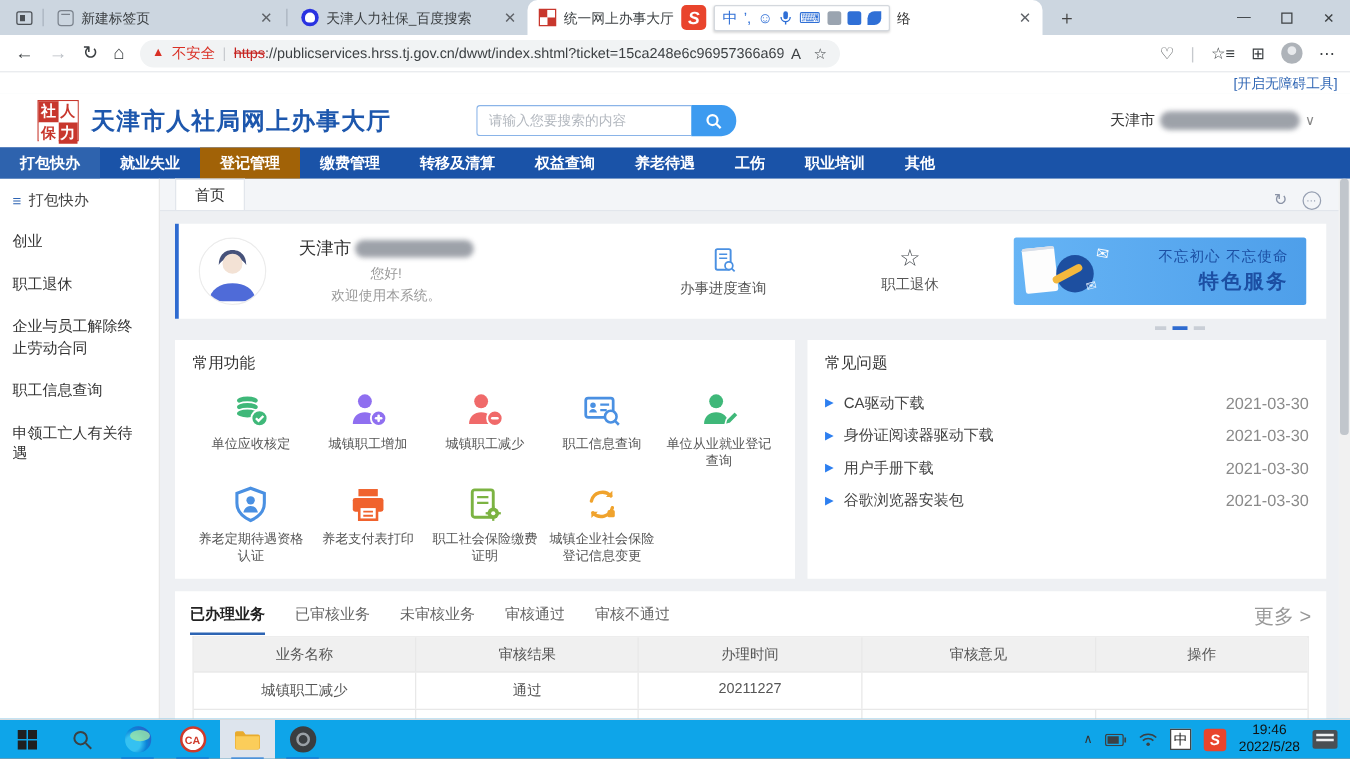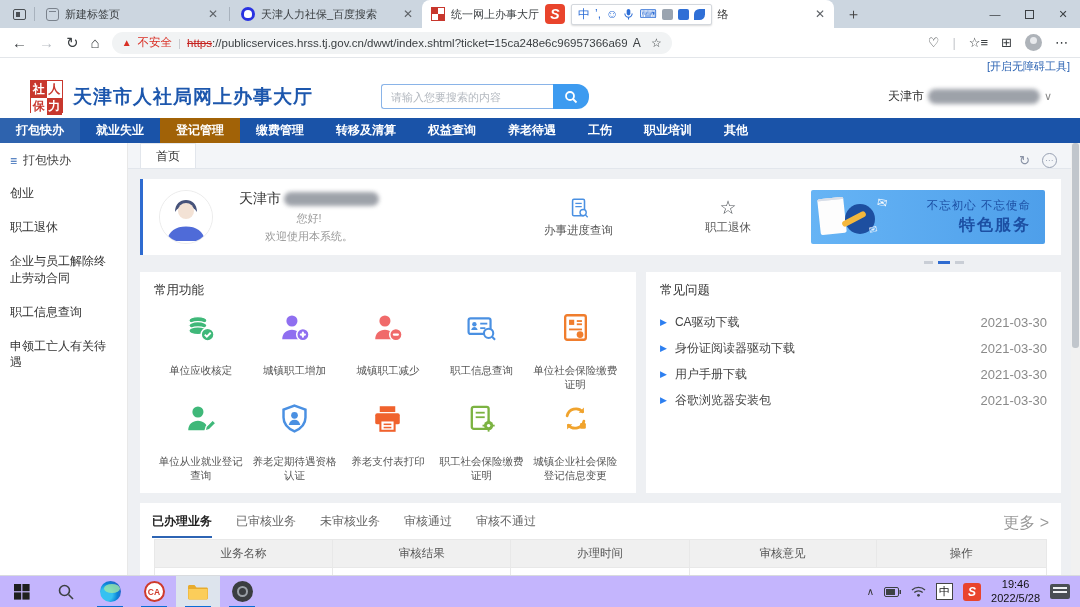--- a/index.html
+++ b/index.html
@@ -105,21 +105,21 @@
   .dotsrow{display:flex;gap:5px;justify-content:center;width:234px;margin:6px 0 0 auto}
   .dot{width:9px;height:3px;background:#c9ced6;cursor:pointer}
   .dot.on{background:#2e6bd0;width:12px}
 
   .panels{display:flex;gap:10px;margin-top:8px}
   .panel{background:#fff;padding:10px 14px}
   .p-funcs{width:496px;flex:none}
   .p-faq{flex:1;min-width:0}
   .ptitle{font-size:12.5px;font-weight:normal;color:#333}
   .fgrid{display:grid;grid-template-columns:repeat(5,1fr);row-gap:12px;margin-top:13px}
-  .fitem{display:flex;flex-direction:column;align-items:center;gap:21px;text-align:center;font-size:10.5px;color:#555;line-height:1.3;padding:0 1px;cursor:pointer}
+  .fitem{display:flex;flex-direction:column;align-items:center;gap:6px;text-align:center;font-size:10.5px;color:#555;line-height:1.3;padding:0 1px;cursor:pointer}
   .fitem svg{width:31px;height:31px;flex:none}
   .faqlist{margin-top:10px}
   .faqrow{display:flex;align-items:center;height:26px;font-size:12px;color:#444;cursor:pointer}
   .faqrow .tri{color:#2d7ff0;font-size:9px;margin-right:8px}
   .faqrow .fdate{margin-left:auto;color:#8a8a8a;font-size:13px}
 
   .p-biz{margin-top:10px;flex:1;min-height:0;padding:10px 12px 0;overflow:hidden}
   .biztabs{display:flex;align-items:flex-start;gap:24px;font-size:12px;color:#666}
   .biztab{padding-bottom:6px;border-bottom:2px solid transparent;cursor:pointer;white-space:nowrap}
   .biztab.on{color:#222;font-weight:bold;border-bottom-color:#2d64b3}
@@ -129,21 +129,21 @@
   .trow>div{padding:7px 4px;border-right:1px solid #e8e8e8;overflow:hidden;white-space:nowrap}
   .trow>div:last-child{border-right:none}
   .thead{background:#f0f0f0;color:#555}
   .thead>div{padding:6px 4px}
   .link{color:#4a90e2;cursor:pointer}
 
   .pgscroll{width:9px;background:#f1f1f1;position:relative;flex:none}
   .pgthumb{position:absolute;top:0;left:1px;width:7px;height:205px;background:#c1c6cc;border-radius:3px}
 
   
-  .taskbar{position:absolute;bottom:0;left:0;right:0;height:32px;background:#c4b5fd;border-top:1px solid #d8dbde;display:flex;align-items:center;z-index:5}
+  .taskbar{position:absolute;bottom:0;left:0;right:0;height:32px;background:#0ea5e9;border-top:1px solid #d8dbde;display:flex;align-items:center;z-index:5}
   .tb-btn{width:44px;height:32px;display:flex;align-items:center;justify-content:center;position:relative;cursor:pointer}
   .tb-btn.open::after{content:"";position:absolute;bottom:0;left:9px;right:9px;height:2px;background:#0a6cd6}
   .tb-btn.activeapp{background:#dde4ed}
   .edge-ic{width:21px;height:21px;border-radius:50%;background:radial-gradient(circle at 30% 65%,#35c1f1 0 30%,#0b84d8 55%,#2b5fc7 80%);position:relative;overflow:hidden}
   .edge-ic::after{content:"";position:absolute;left:4px;top:3px;width:16px;height:9px;border-radius:50%;background:#9ee6a8;opacity:.8}
   .ca-ic{width:21px;height:21px;border-radius:50%;background:#fff;border:2px solid #cf3a2b;color:#cf3a2b;font-size:8.5px;font-weight:bold;display:flex;align-items:center;justify-content:center}
   .cam-ic{width:21px;height:21px;border-radius:50%;background:#3a3d40;position:relative}
   .cam-ic::after{content:"";position:absolute;inset:5px;border-radius:50%;border:2px solid #9aa0a6}
   .tray{margin-left:auto;display:flex;align-items:center;gap:10px;padding-right:10px;font-size:12px;color:#222}
   .tray .carat{font-size:10px;color:#333}
@@ -391,31 +391,20 @@
                 <circle cx="6.5" cy="9.5" r="1.7" fill="currentColor"></circle>
                 <path d="M4 14c.4-1.6 1.3-2.3 2.5-2.3S8.6 12.4 9 14z" fill="currentColor"></path>
                 <line x1="11" y1="9" x2="16.5" y2="9" stroke="currentColor" stroke-width="1.4"></line>
                 <line x1="11" y1="12.5" x2="15" y2="12.5" stroke="currentColor" stroke-width="1.4"></line>
                 <circle cx="17.5" cy="16.5" r="3.6" fill="#fff" stroke="currentColor" stroke-width="1.6"></circle>
                 <line x1="20" y1="19" x2="22.5" y2="21.5" stroke="currentColor" stroke-width="1.6"></line>
               </svg>
               <span>职工信息查询</span>
             </div>
 
-            <div class="fitem">
-              <svg viewBox="0 0 24 24" style="color:#f07d2d">
-                <rect x="4" y="2.5" width="16" height="19" rx="1.5" fill="none" stroke="currentColor" stroke-width="1.8"></rect>
-                <rect x="7" y="6" width="4" height="4" fill="currentColor"></rect>
-                <line x1="13" y1="7" x2="17" y2="7" stroke="currentColor" stroke-width="1.4"></line>
-                <line x1="13" y1="9.5" x2="17" y2="9.5" stroke="currentColor" stroke-width="1.4"></line>
-                <line x1="7" y1="13.5" x2="17" y2="13.5" stroke="currentColor" stroke-width="1.4"></line>
-                <circle cx="15.5" cy="17.5" r="2.6" fill="currentColor"></circle>
-              </svg>
-              <span>单位社会保险缴费证明</span>
-            </div>
 
             <div class="fitem">
               <svg viewBox="0 0 24 24" style="color:#3fb879">
                 <circle cx="10" cy="7" r="4.3" fill="currentColor"></circle>
                 <path d="M2.5 21c0-4.5 3.4-7.2 7.5-7.2s7.5 2.7 7.5 7.2z" fill="currentColor"></path>
                 <path d="M15.5 21.5l.9-3.3 5-5 2.4 2.4-5 5z" fill="currentColor" stroke="#fff" stroke-width="1"></path>
               </svg>
               <span>单位从业就业登记查询</span>
             </div>
 

